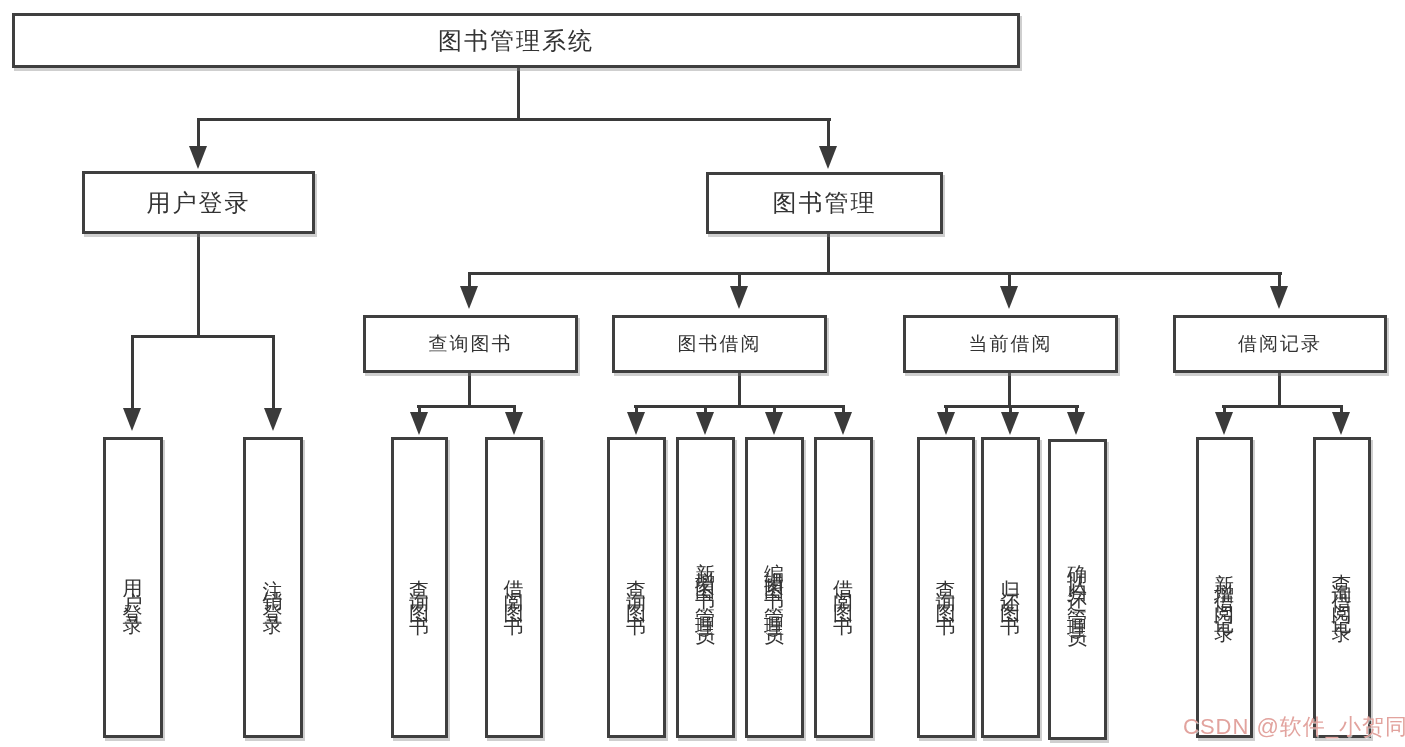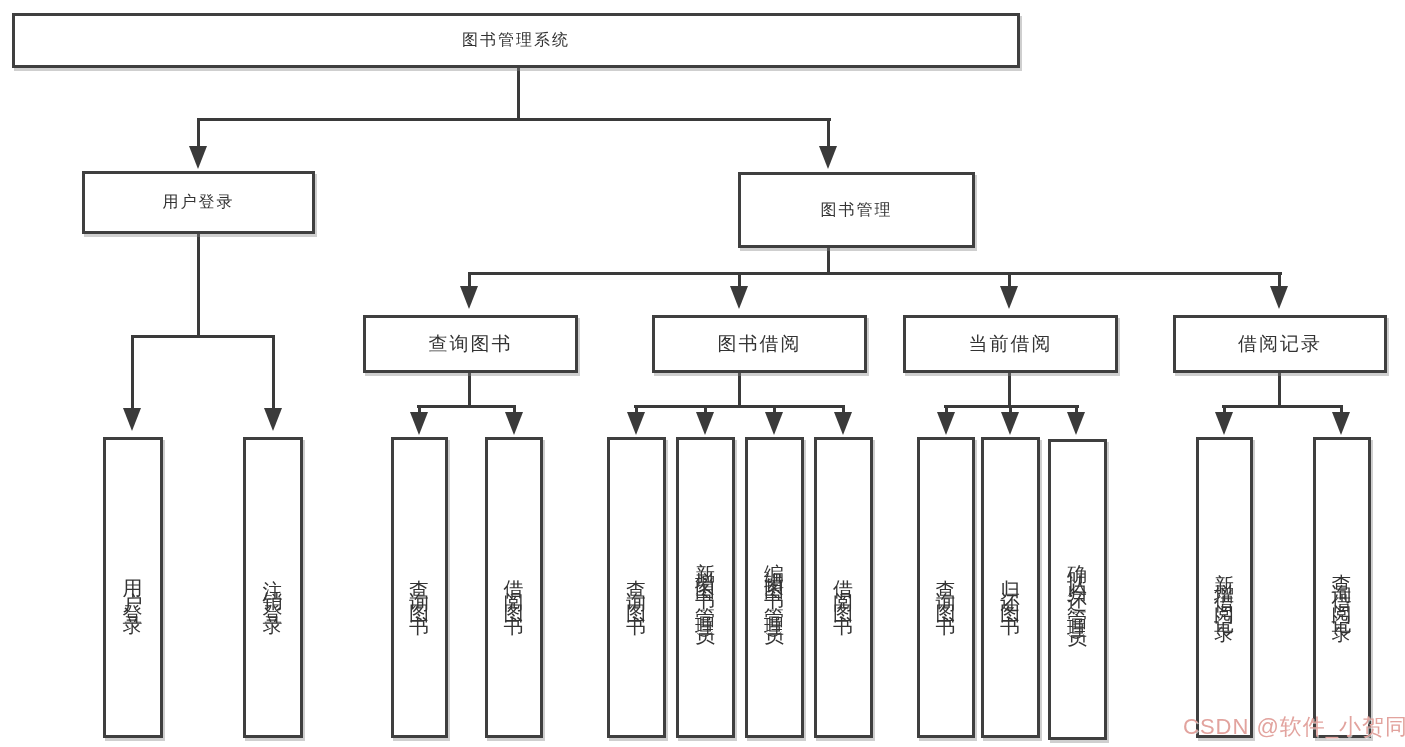--- a/index.html
+++ b/index.html
@@ -4,29 +4,29 @@
 <style>
   html,body{margin:0;padding:0;background:#fff;}
   body{width:1405px;height:747px;position:relative;overflow:hidden;
        font-family:"Liberation Sans","DejaVu Sans",sans-serif;color:#333;}
   .canvas{position:absolute;left:0;top:0;width:1405px;height:747px;}
 
   
   .node{position:absolute;background:#fff;border:3px solid #3f3f3f;box-sizing:border-box;
         display:flex;align-items:center;justify-content:center;
         box-shadow:2px 3px 0 rgba(130,130,130,.38);}
-  .h-node{font-size:16px;letter-spacing:2px;}
+  .h-node{font-size:24px;letter-spacing:2px;}
   .v-node{writing-mode:vertical-rl;font-size:20px;letter-spacing:12px;line-height:1;
           text-align:center;}
 
   #n-root{left:12px;top:13px;width:1008px;height:55px;}
   #n-user-login{left:82px;top:171px;width:233px;height:63px;}
-  #n-book-mgmt{left:738px;top:172px;width:237px;height:76px;}
+  #n-book-mgmt{left:706px;top:172px;width:237px;height:62px;}
   #n-new-book{left:363px;top:315px;width:215px;height:58px;font-size:19px;}
-  #n-borrow{left:652px;top:315px;width:215px;height:58px;font-size:19px;}
+  #n-borrow{left:612px;top:315px;width:215px;height:58px;font-size:19px;}
   #n-current{left:903px;top:315px;width:215px;height:58px;font-size:19px;}
   #n-records{left:1173px;top:315px;width:214px;height:58px;font-size:19px;}
 
   #l-a1{left:103px;top:437px;width:60px;height:301px;}
   #l-a2{left:243px;top:437px;width:60px;height:301px;}
   #l-b1{left:391px;top:437px;width:57px;height:301px;}
   #l-b2{left:485px;top:437px;width:58px;height:301px;}
   #l-c1{left:607px;top:437px;width:59px;height:301px;}
   #l-c2{left:676px;top:437px;width:59px;height:301px;letter-spacing:9px;}
   #l-c3{left:745px;top:437px;width:59px;height:301px;letter-spacing:9px;}

